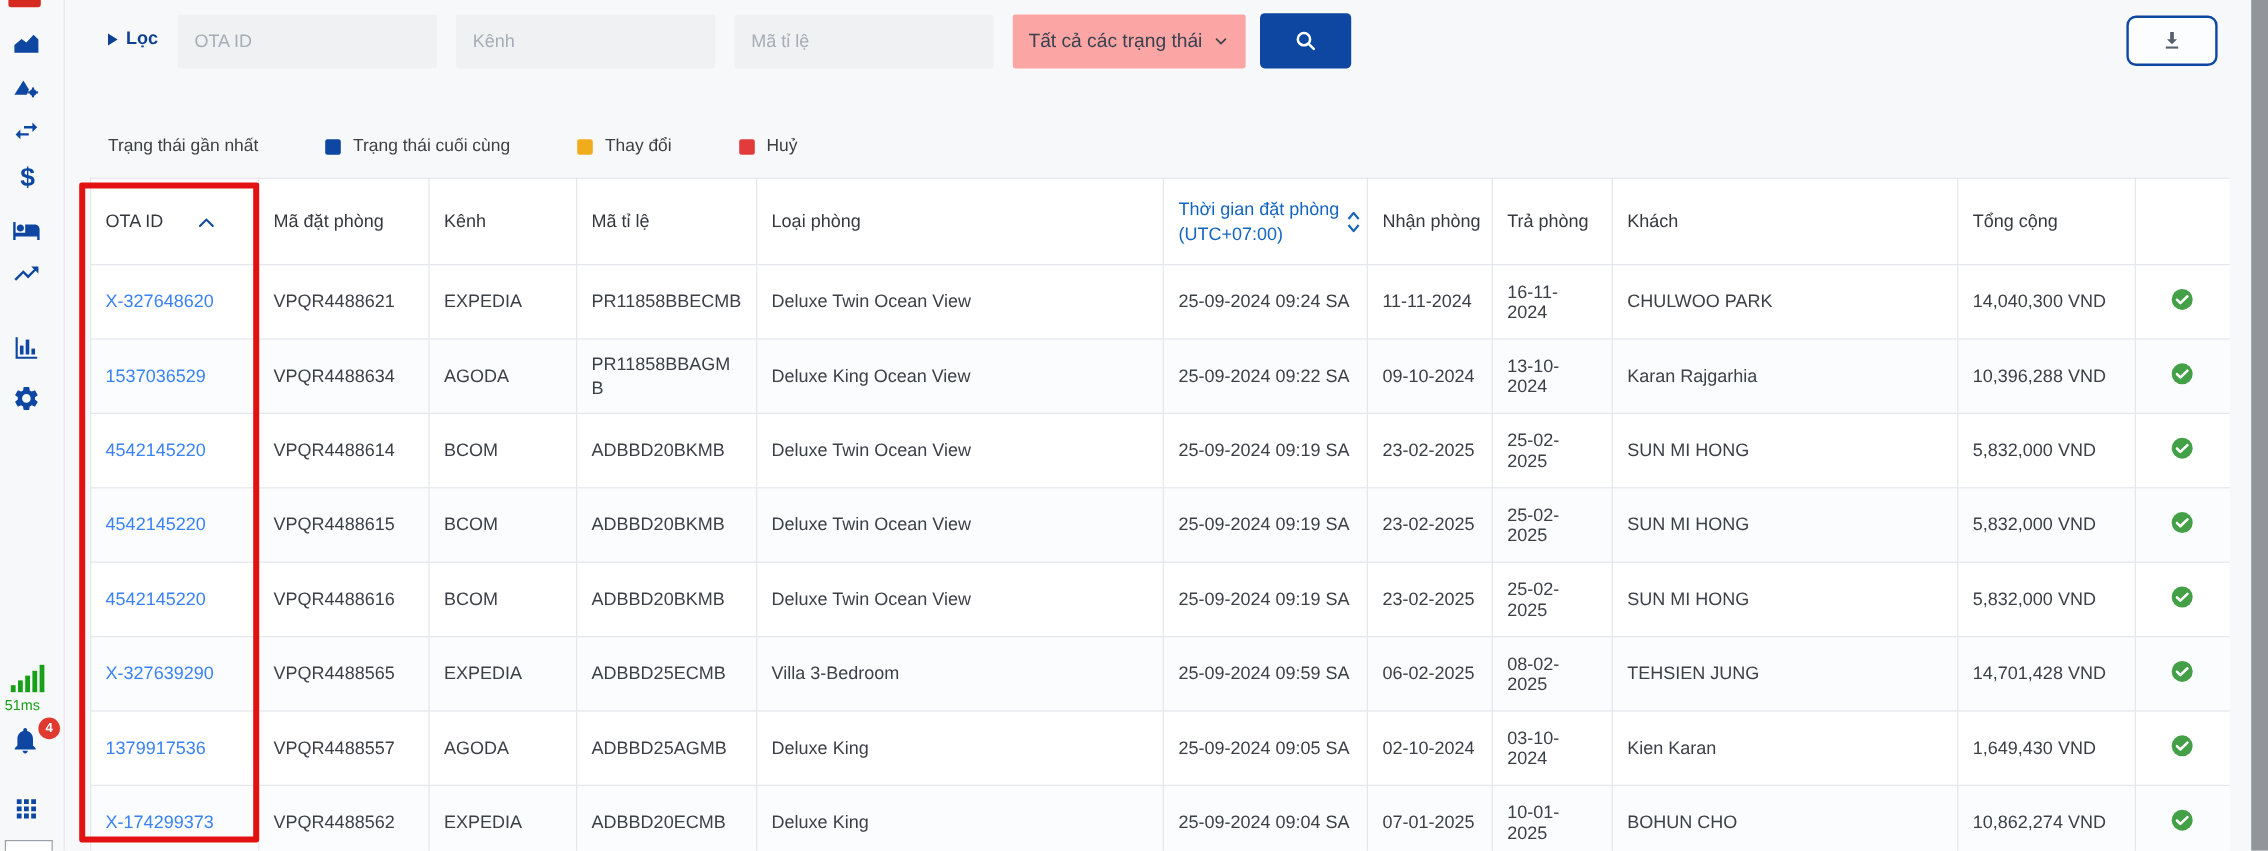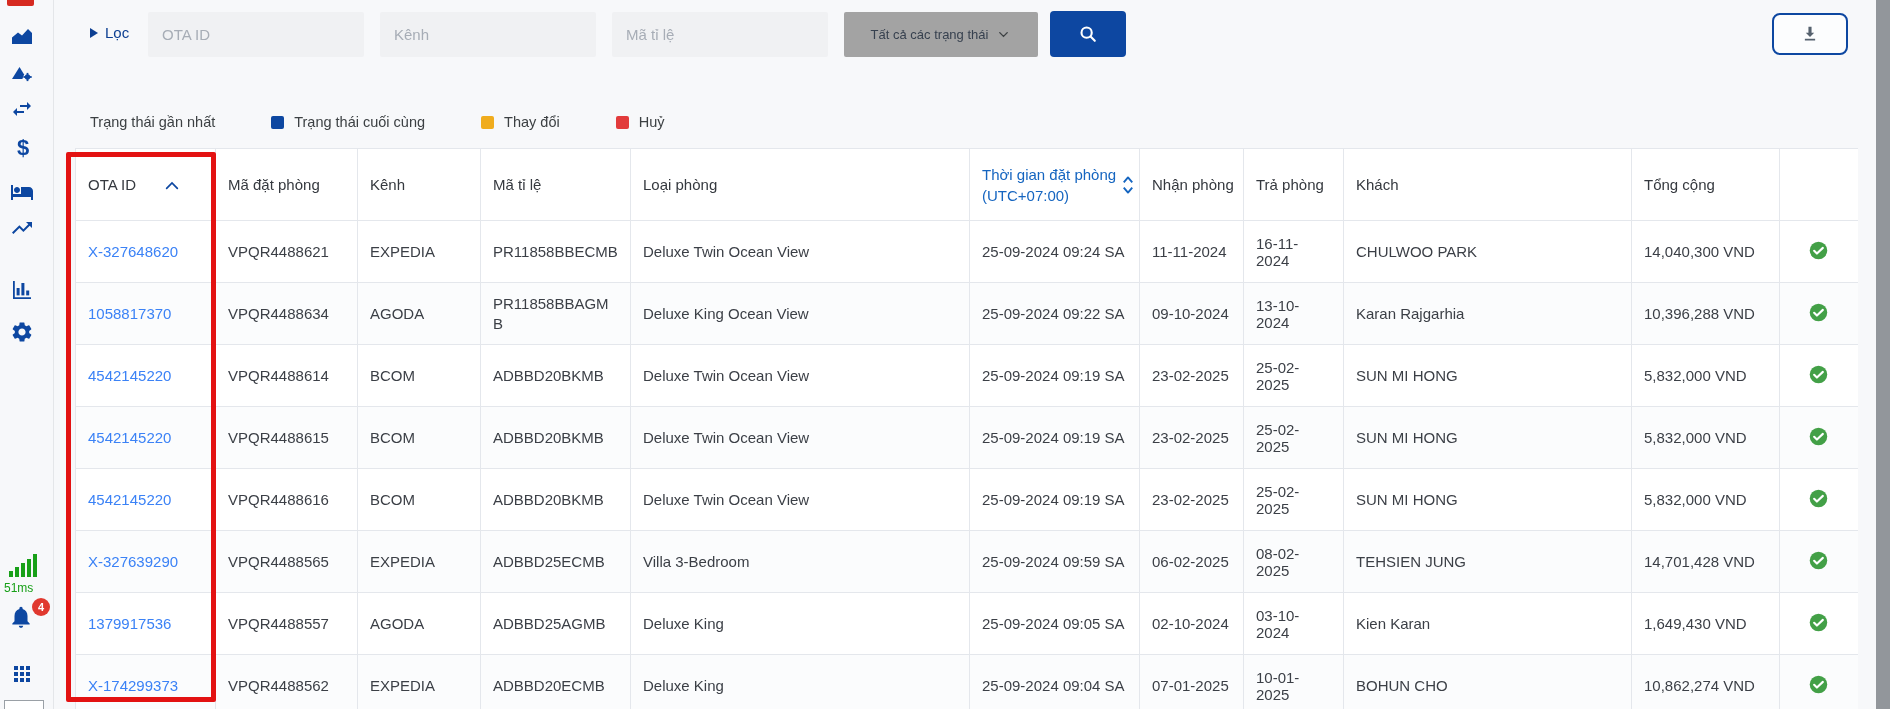--- a/index.html
+++ b/index.html
@@ -20,30 +20,30 @@
   .sig { position:absolute; left:8px; top:551px; }
   .bell-wrap { position:absolute; left:8px; top:604px; width:36px; height:32px; }
   .badge { position:absolute; right:-6px; top:-6px; width:18px; height:18px; background:#e0392f;
            border-radius:50%; color:#fff; font-size:11px; font-weight:bold;
            display:flex; align-items:center; justify-content:center; }
   .avatar-box { position:absolute; left:4px; top:700px; width:40px; height:18px;
                 background:#fff; border:1px solid #9aa0a6; }
   .dollar { font-size:22px; font-weight:bold; color:#0d47a1; line-height:24px; display:block; text-align:center;}
   
   .loc { position:absolute; left:90px; top:24px; display:flex; align-items:center; gap:7px;
-         color:#0d3f92; font-weight:normal; font-size:15px; cursor:pointer; }
+         color:#0d3f92; font-weight:bold; font-size:15px; cursor:pointer; }
   .tri { width:0; height:0; border-left:8px solid #0d3f92; border-top:5px solid transparent;
          border-bottom:5px solid transparent; }
   .f-input { position:absolute; top:12px; width:216px; height:45px; background:#f0f1f3;
              border:none; border-radius:2px; padding:0 14px; font-size:15px; color:#3b3f46;
              font-family:inherit; outline:none; }
   .f-input::placeholder { color:#a7adb6; }
-  .f-select { position:absolute; left:844px; top:12px; width:194px; height:45px; background:#a3a3a3;
+  .f-select { position:absolute; left:844px; top:12px; width:194px; height:45px; background:#fca5a5;
               border-radius:2px; display:flex; align-items:center; justify-content:center; gap:8px;
-              font-size:13px; color:#37414f; cursor:pointer; }
+              font-size:16px; color:#37414f; cursor:pointer; }
   .search-btn { position:absolute; left:1050px; top:11px; width:76px; height:46px; background:#0d47a1;
                 border:none; border-radius:4px; cursor:pointer; display:flex; align-items:center;
                 justify-content:center; }
   .dl-btn { position:absolute; left:1772px; top:13px; width:76px; height:42px; background:#fcfdfe;
             border:2px solid #0d47a1; border-radius:8px; cursor:pointer; display:flex;
             align-items:center; justify-content:center; }
   
   .legend { position:absolute; left:90px; top:114px; display:flex; align-items:center;
             font-size:14.5px; color:#3c4043; }
   .lg-item { display:flex; align-items:center; margin-left:27px;padding-left:29px; }
@@ -256,21 +256,21 @@
           <td>CHULWOO PARK</td>
           <td>14,040,300 VND</td>
           <td class="c-status">
   <svg width="21" height="21" viewBox="0 0 24 24">
     <circle cx="12" cy="12" r="10" fill="#43a047"></circle>
     <path d="M7 12.3l3.2 3.2L17 9" fill="none" stroke="#fff" stroke-width="2.4" stroke-linecap="round" stroke-linejoin="round"></path>
   </svg>
 </td>
         </tr>
         <tr>
-          <td class="c-ota"><span class="link">1058817370</span></td>
+          <td class="c-ota"><span class="link">1537036529</span></td>
           <td>VPQR4488634</td>
           <td>AGODA</td>
           <td class="c-rate">PR11858BBAGMB</td>
           <td>Deluxe King Ocean View</td>
           <td>25-09-2024 09:22 SA</td>
           <td>09-10-2024</td>
           <td>13-10-2024</td>
           <td>Karan Rajgarhia</td>
           <td>10,396,288 VND</td>
           <td class="c-status">

